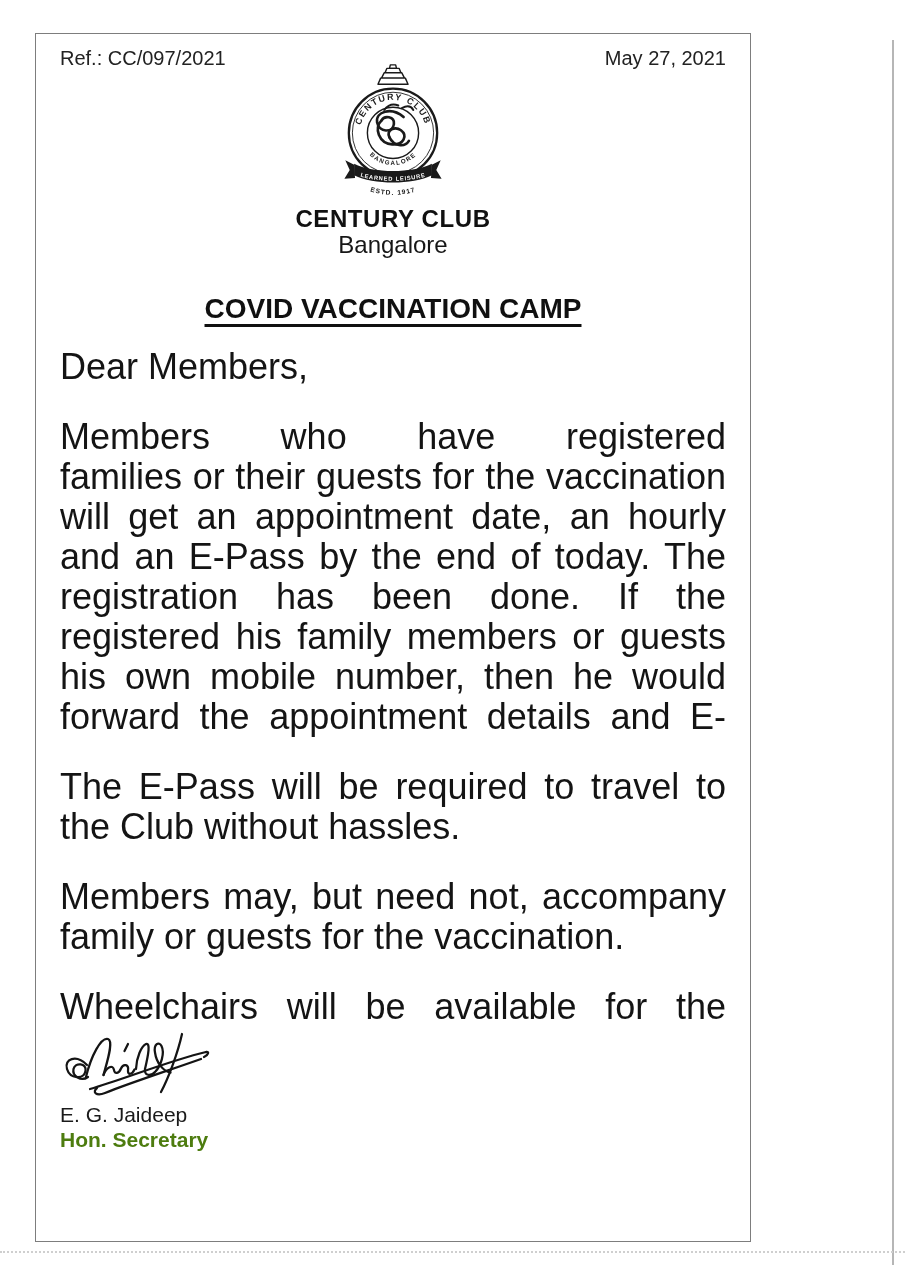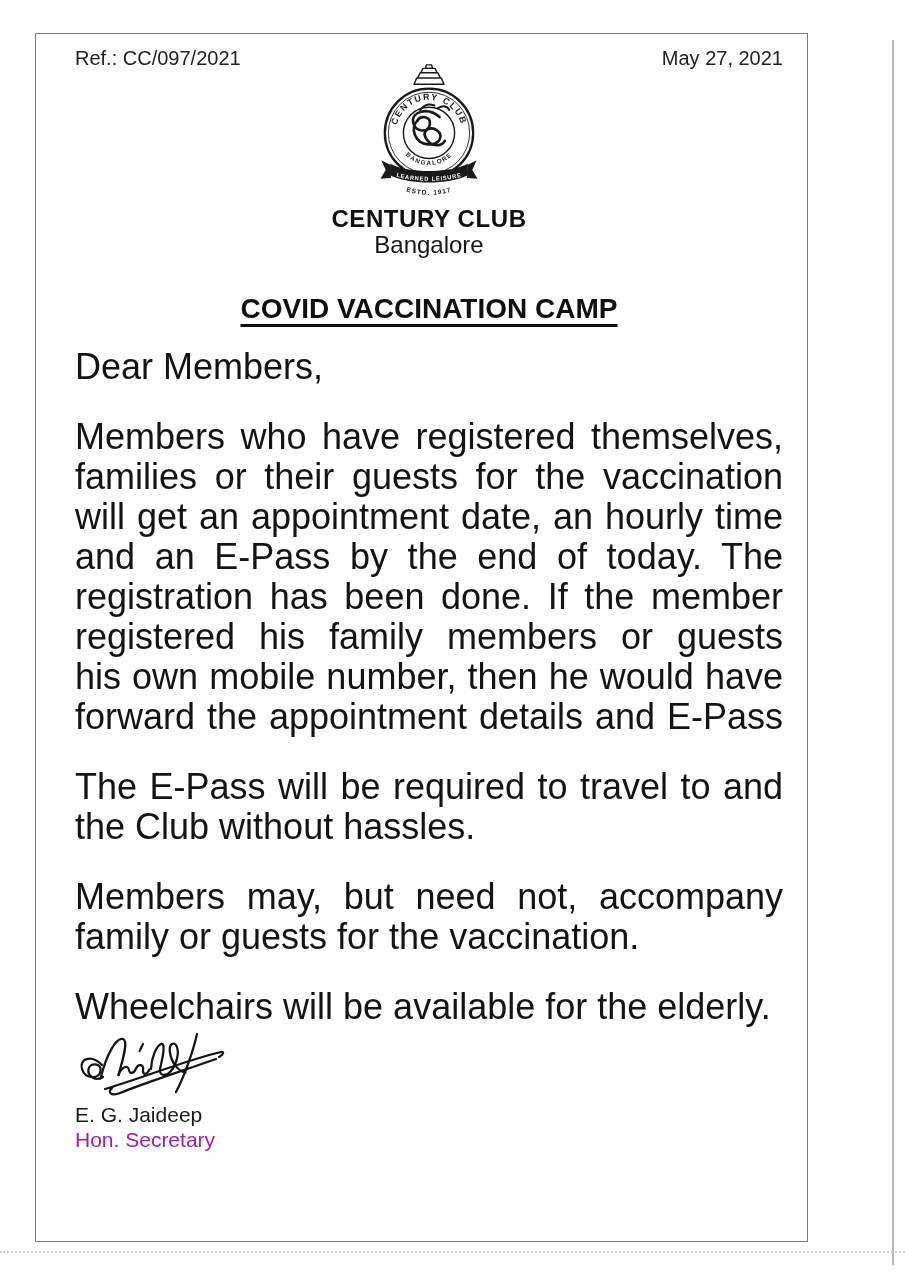--- a/index.html
+++ b/index.html
@@ -7,23 +7,23 @@
   .page {
     position:relative;
     width:905px; height:1280px;
     background:#ffffff;
     font-family:"Liberation Sans", sans-serif;
     color:#161616;
     overflow:hidden;
   }
   .frame {
     position:absolute; left:35px; top:33px;
-    width:773px; height:1209px;
+    width:716px; height:1209px;
     border:1px solid #7d7d7d;
-    padding:13px 24px 0 39px;
+    padding:13px 24px 0 24px;
     background:#ffffff;
   }
   
   .scan-edge-right {
     position:absolute; left:892px; top:40px; width:2px; height:1225px;
     background:#9e9e9e; opacity:.75;
   }
   .scan-edge-bottom {
     position:absolute; left:0px; top:1251px; width:905px; height:0;
     border-top:2px dotted #cfcfcf;
@@ -46,21 +46,21 @@
     text-underline-offset:6px;
   }
   .letter-body { margin-top:22px; font-size:36px; line-height:40px; color:#141414; }
   .salutation { }
   .para { margin-top:30px; }
   .line { text-align:justify; text-align-last:justify; height:40px; overflow:hidden; }
   .line.last { text-align-last:left; }
   .signature-block { margin-top:-2px; }
   .signature-block svg { display:block; margin-left:-3px; }
   .sig-name  { font-size:21px; line-height:25px; margin-top:2px; color:#1a1a1a; }
-  .sig-title { font-size:21px; line-height:25px; color:#a21caf; }
+  .sig-title { font-size:21px; line-height:25px; color:#4d7c0f;font-weight:bold; }
 </style>
 </head>
 <body>
 
 <div class="page">
 
   <div class="scan-edge-right"></div>
   <div class="scan-edge-bottom"></div>
 
   <div class="frame">

